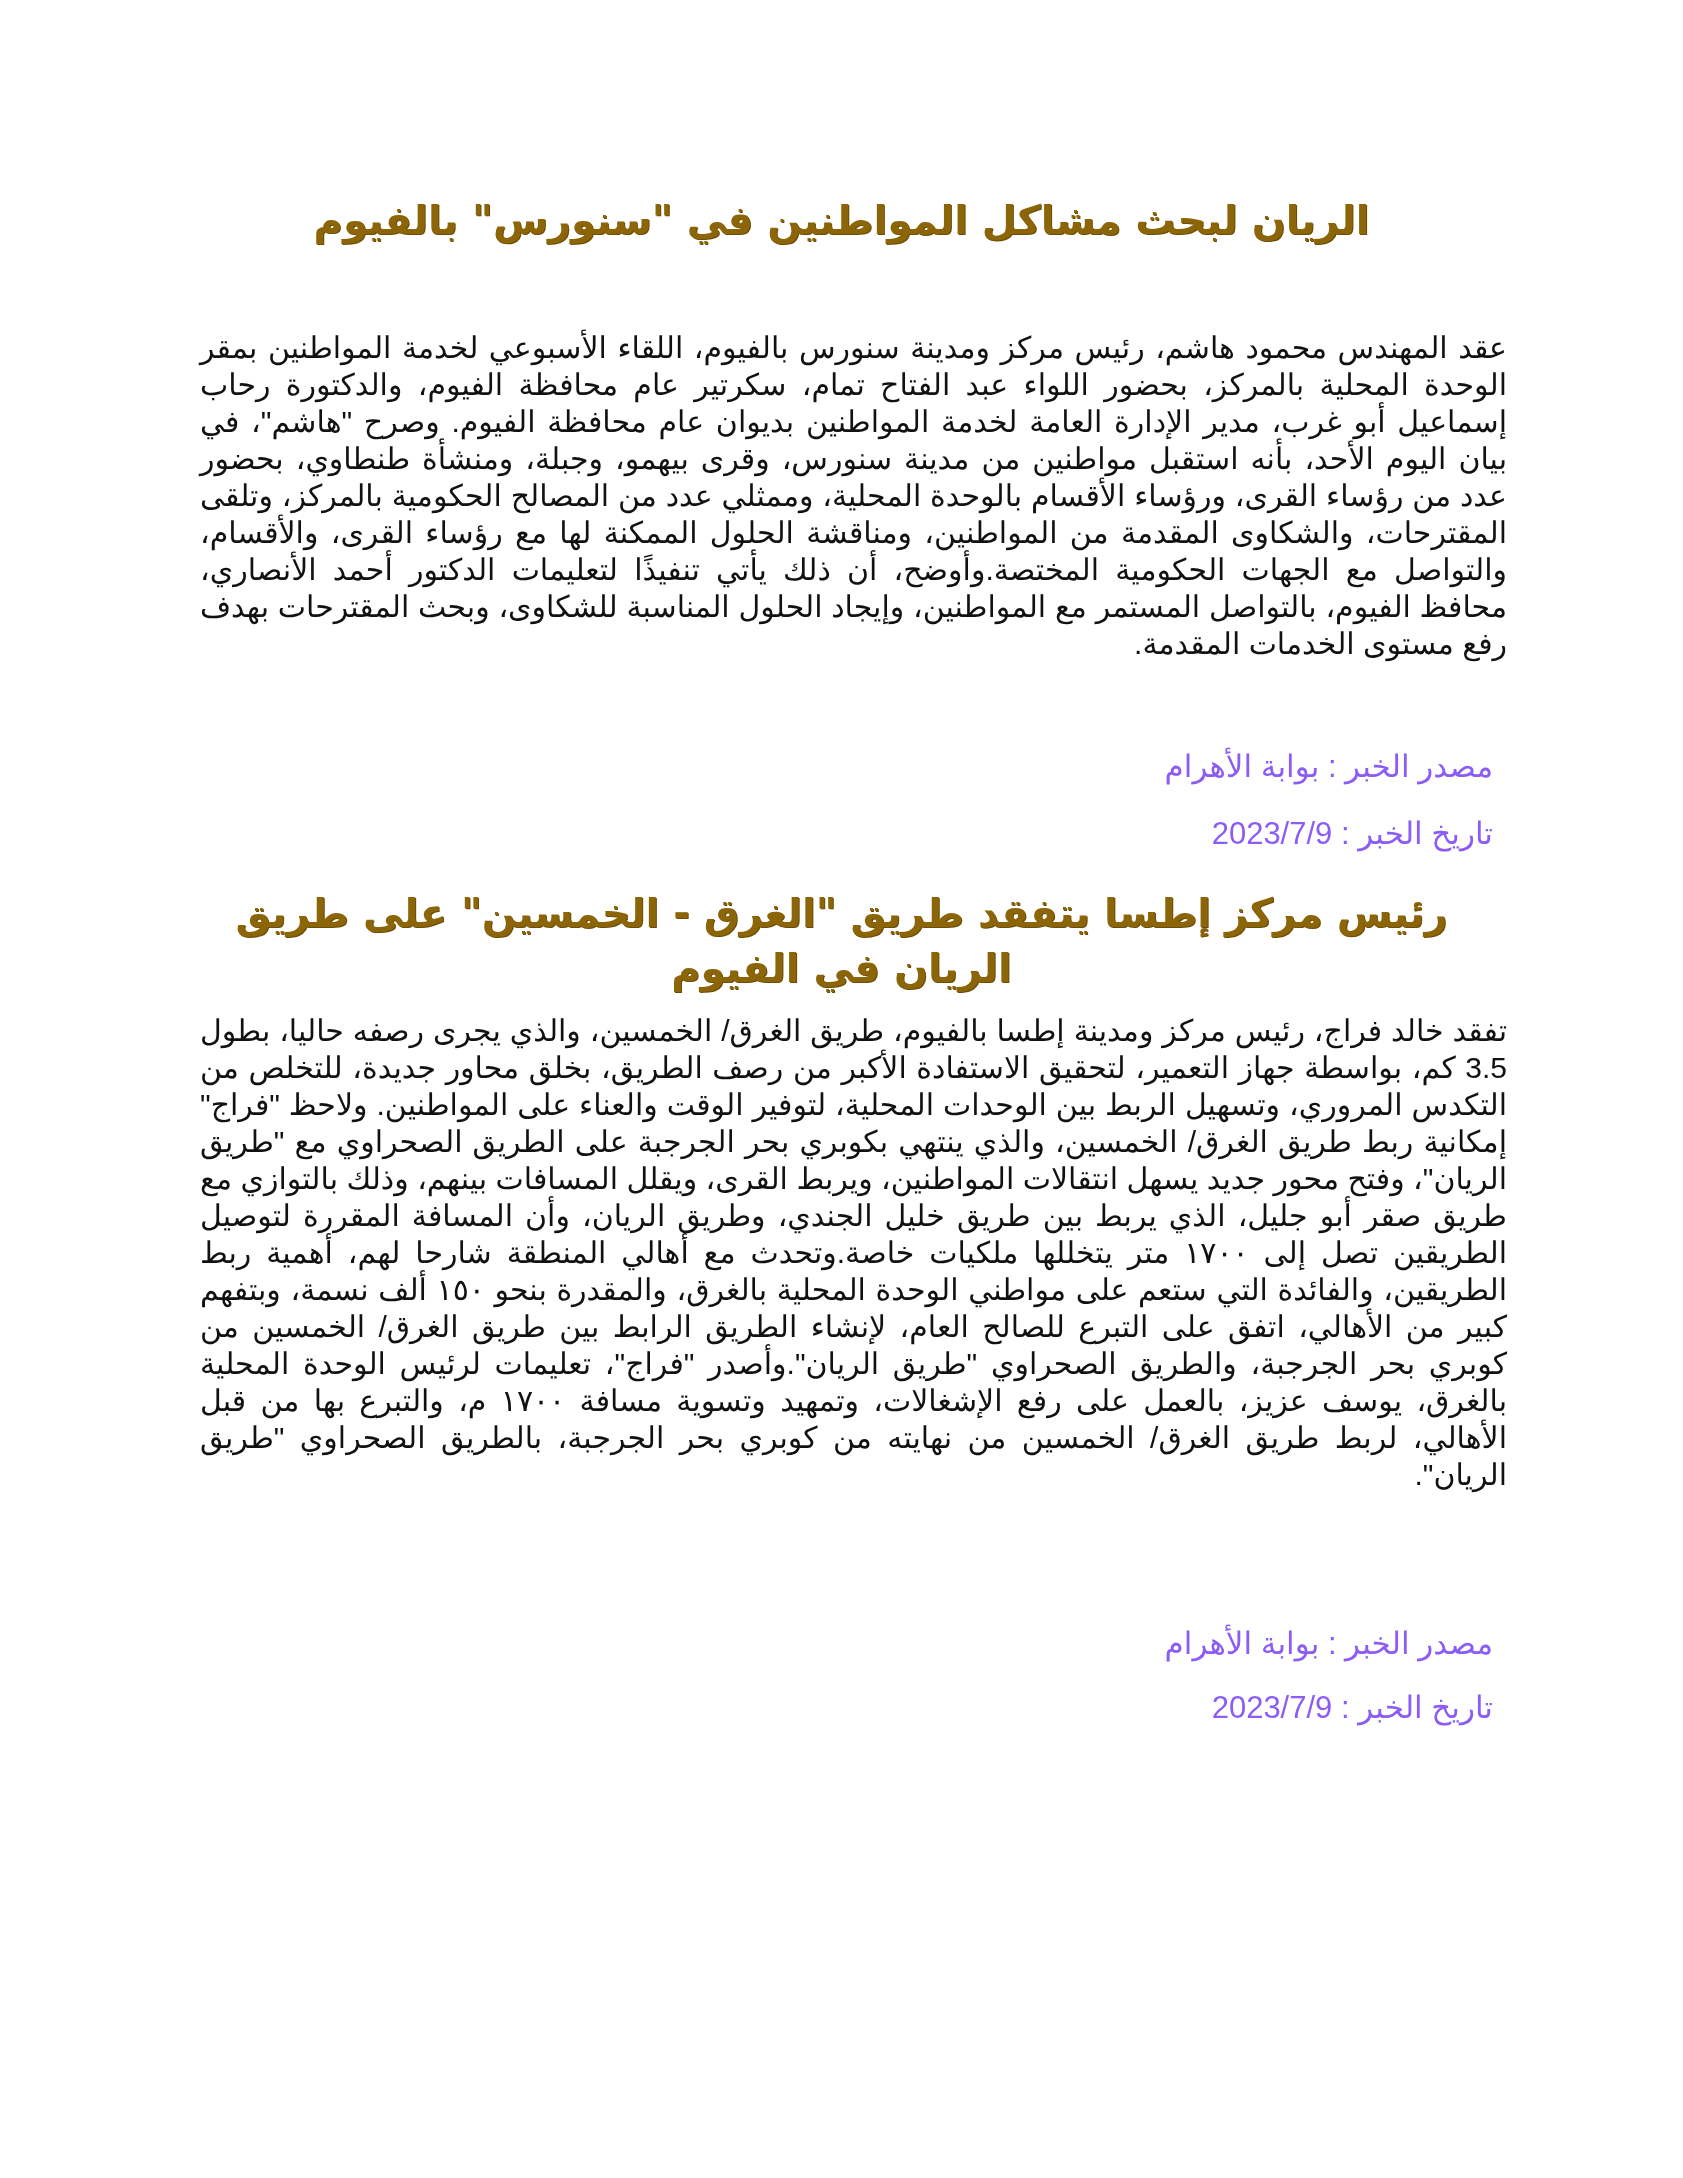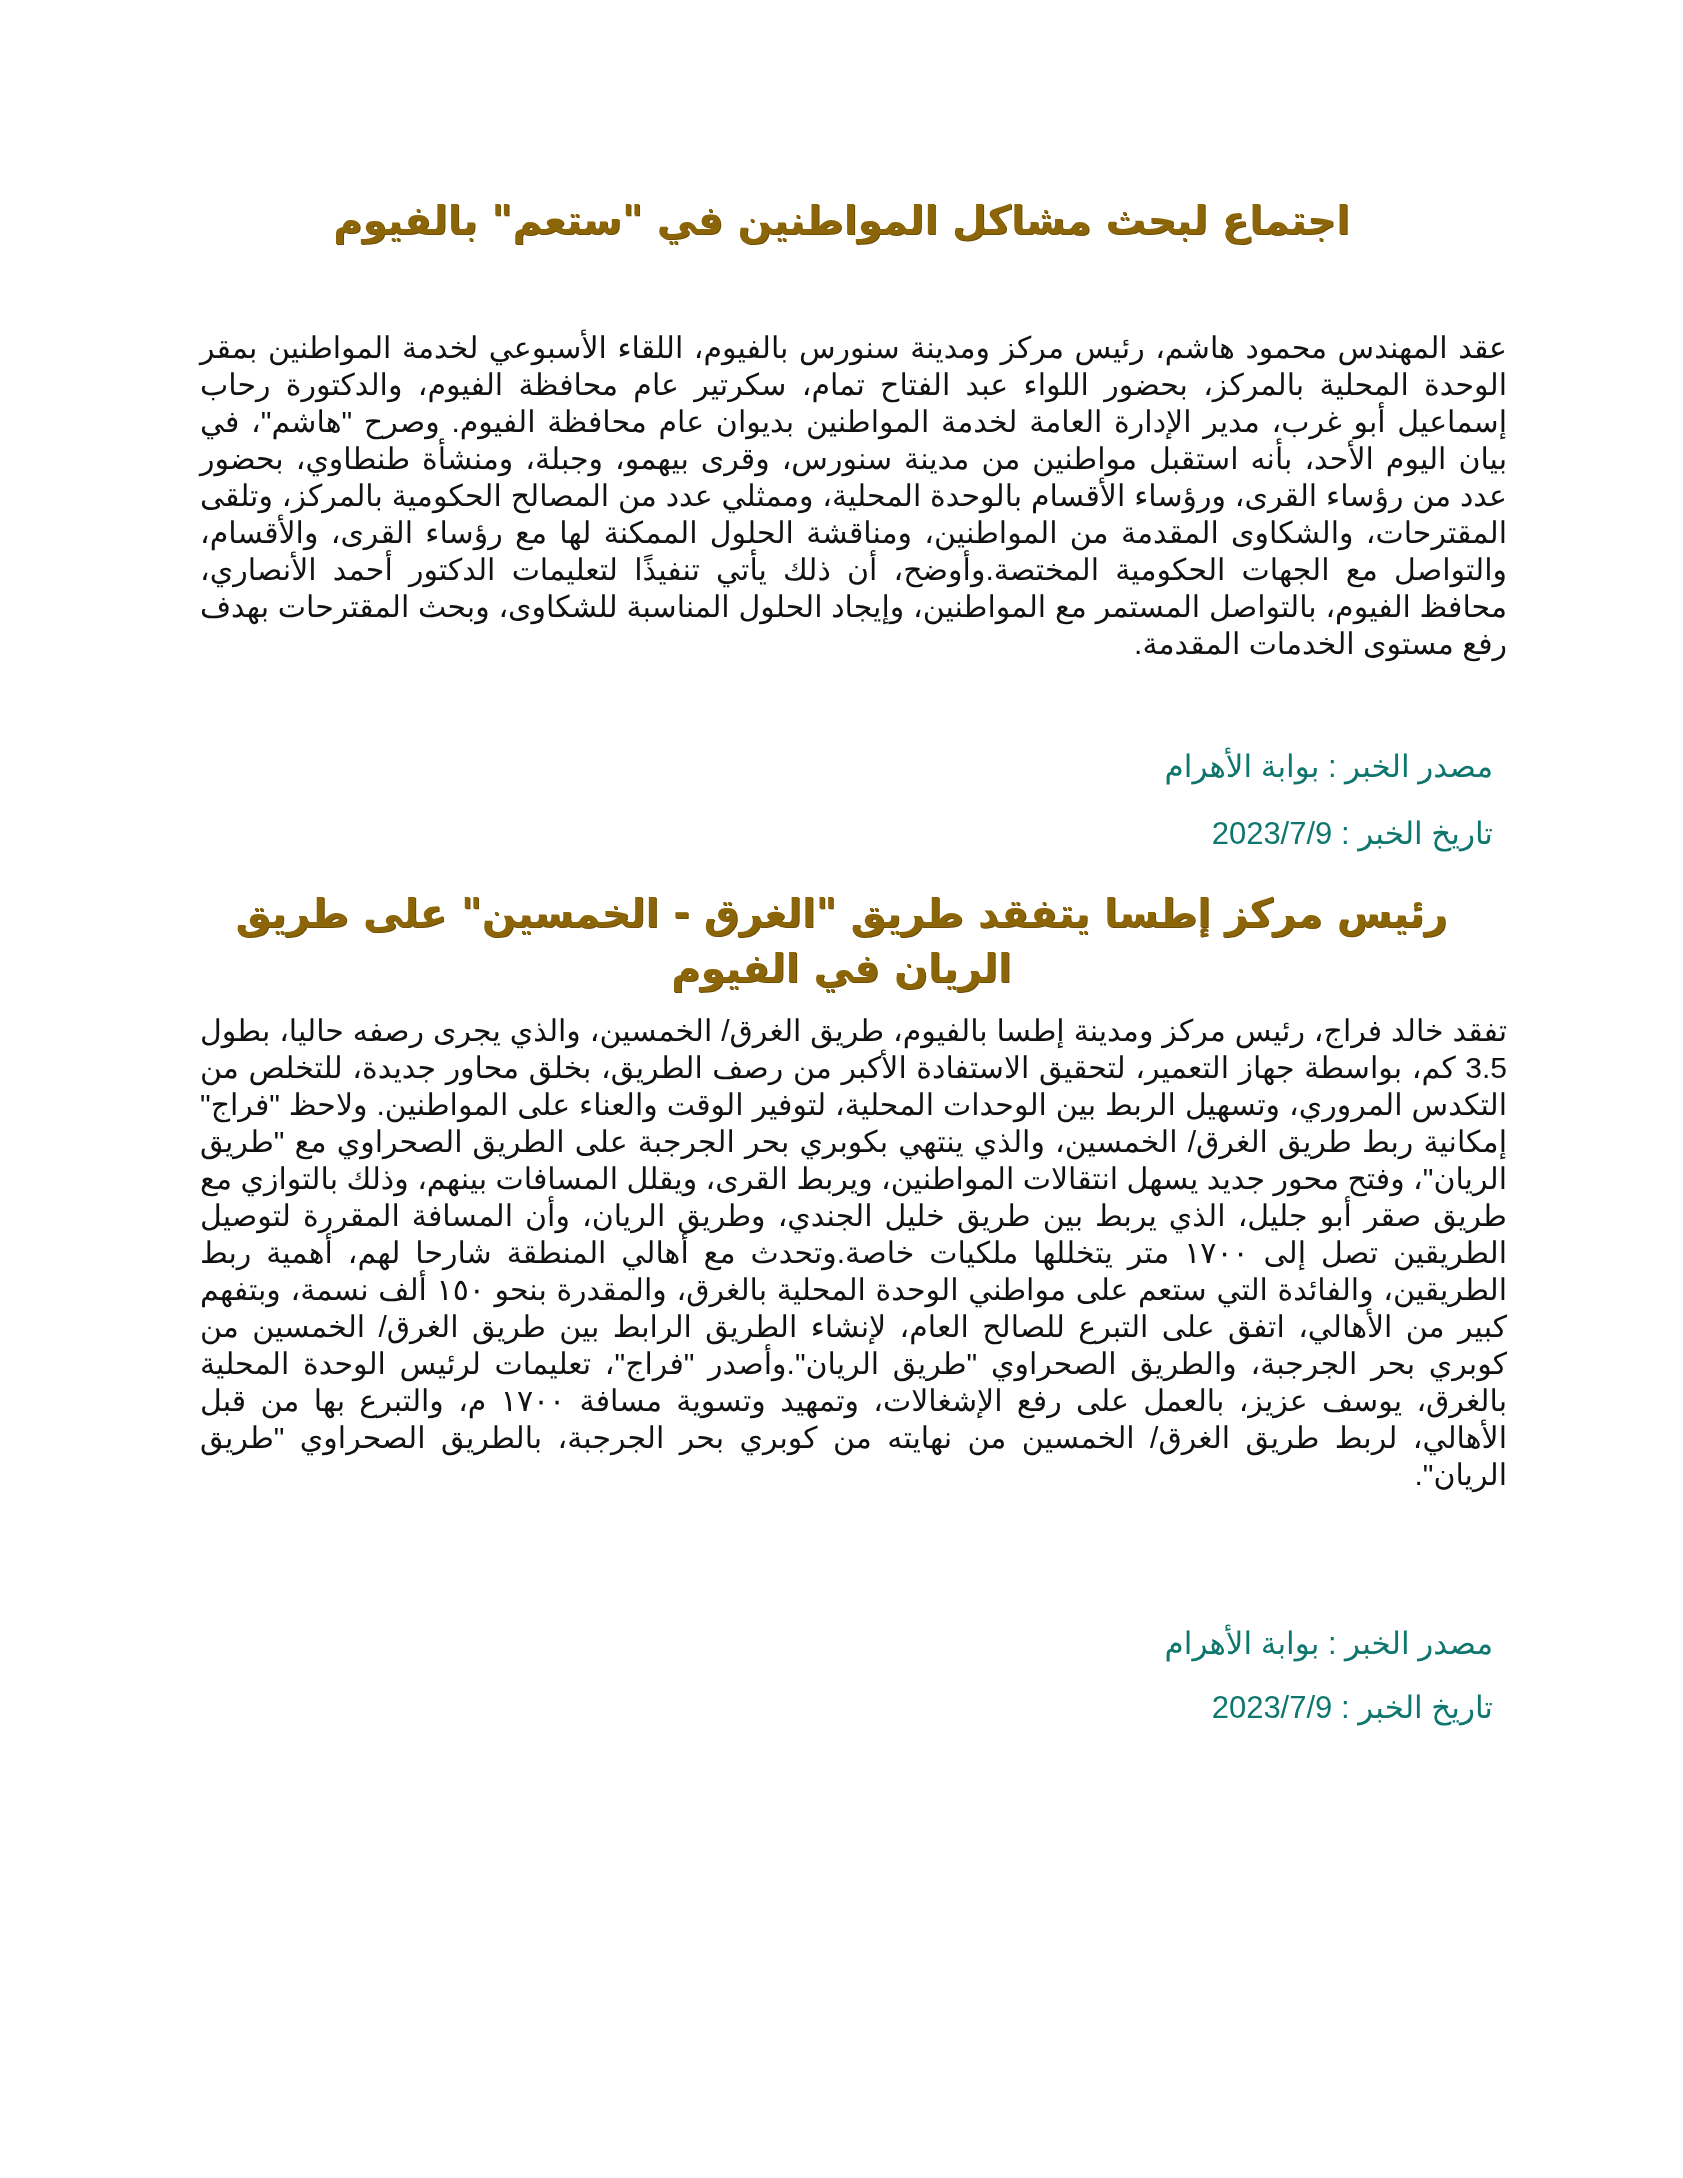--- a/index.html
+++ b/index.html
@@ -30,32 +30,32 @@
     line-height: 37px;
     color: #111111;
     margin: 12px;
   }
   .meta {
     position: absolute;
     right: 190px;
     font-family: "Liberation Sans", sans-serif;
     font-size: 31px;
     line-height: 40px;
-    color: #0f766e;
+    color: #8b5cf6;
     margin: 0;
     text-align: right;
   }
   .meta .num { direction: ltr; unicode-bidi: embed; }
 </style>
 </head>
 <body>
 
 <div class="page">
 
-  <h1 class="title" style="top:193px;">اجتماع لبحث مشاكل المواطنين في "ستعم" بالفيوم</h1>
+  <h1 class="title" style="top:193px;">الريان لبحث مشاكل المواطنين في "سنورس" بالفيوم</h1>
 
   <p class="body-text" style="top:317px;">عقد المهندس محمود هاشم، رئيس مركز ومدينة سنورس بالفيوم، اللقاء الأسبوعي لخدمة المواطنين بمقر الوحدة المحلية بالمركز، بحضور اللواء عبد الفتاح تمام، سكرتير عام محافظة الفيوم، والدكتورة رحاب إسماعيل أبو غرب، مدير الإدارة العامة لخدمة المواطنين بديوان عام محافظة الفيوم. وصرح "هاشم"، في بيان اليوم الأحد، بأنه استقبل مواطنين من مدينة سنورس، وقرى بيهمو، وجبلة، ومنشأة طنطاوي، بحضور عدد من رؤساء القرى، ورؤساء الأقسام بالوحدة المحلية، وممثلي عدد من المصالح الحكومية بالمركز، وتلقى المقترحات، والشكاوى المقدمة من المواطنين، ومناقشة الحلول الممكنة لها مع رؤساء القرى، والأقسام، والتواصل مع الجهات الحكومية المختصة.وأوضح، أن ذلك يأتي تنفيذًا لتعليمات الدكتور أحمد الأنصاري، محافظ الفيوم، بالتواصل المستمر مع المواطنين، وإيجاد الحلول المناسبة للشكاوى، وبحث المقترحات بهدف رفع مستوى الخدمات المقدمة.</p>
 
   <p class="meta" style="top:747px;">
     <span>مصدر الخبر : </span><span>بوابة الأهرام</span>
   </p>
 
   <p class="meta" style="top:814px;">
     <span>تاريخ الخبر : </span><span class="num">2023/7/9</span>
   </p>

